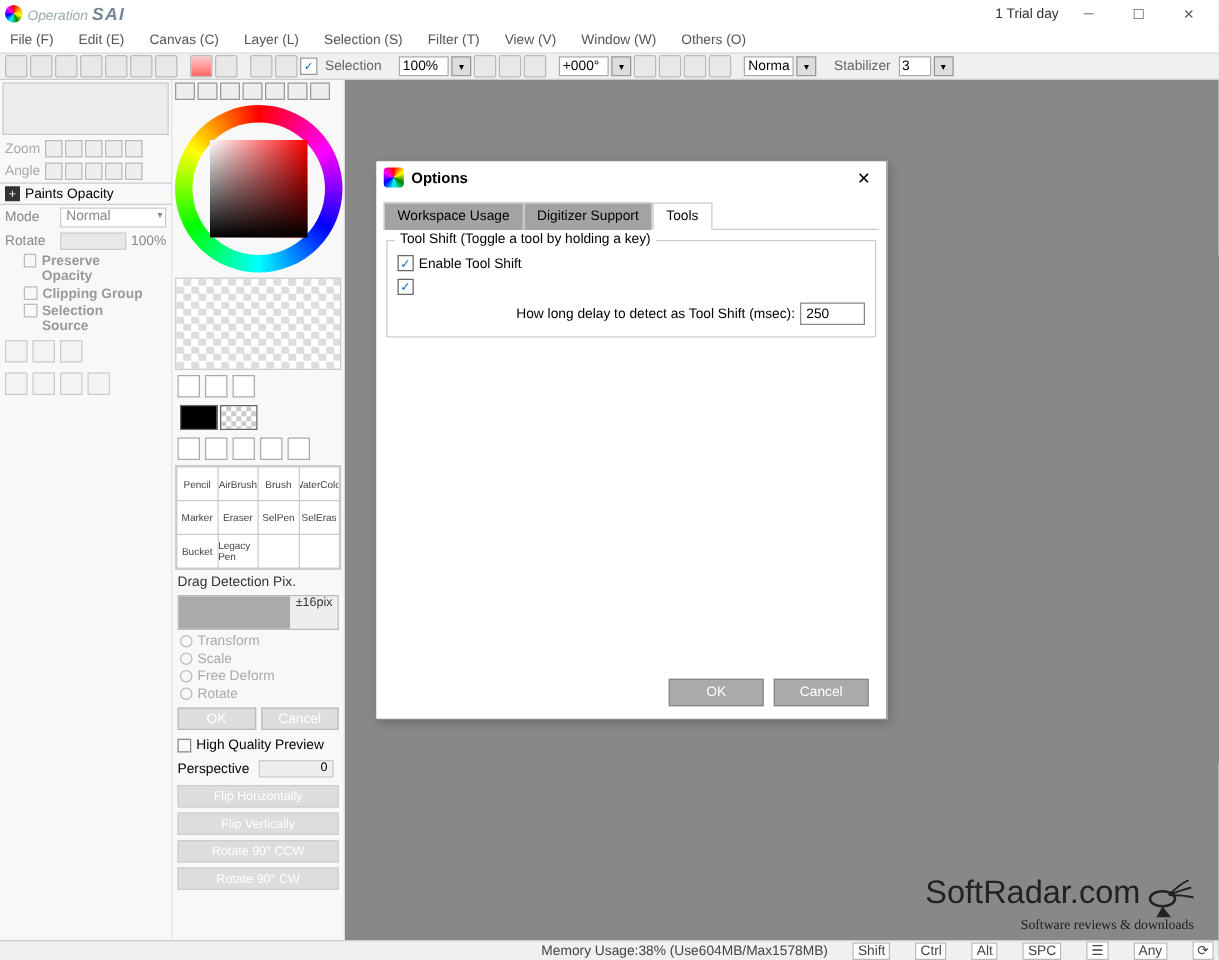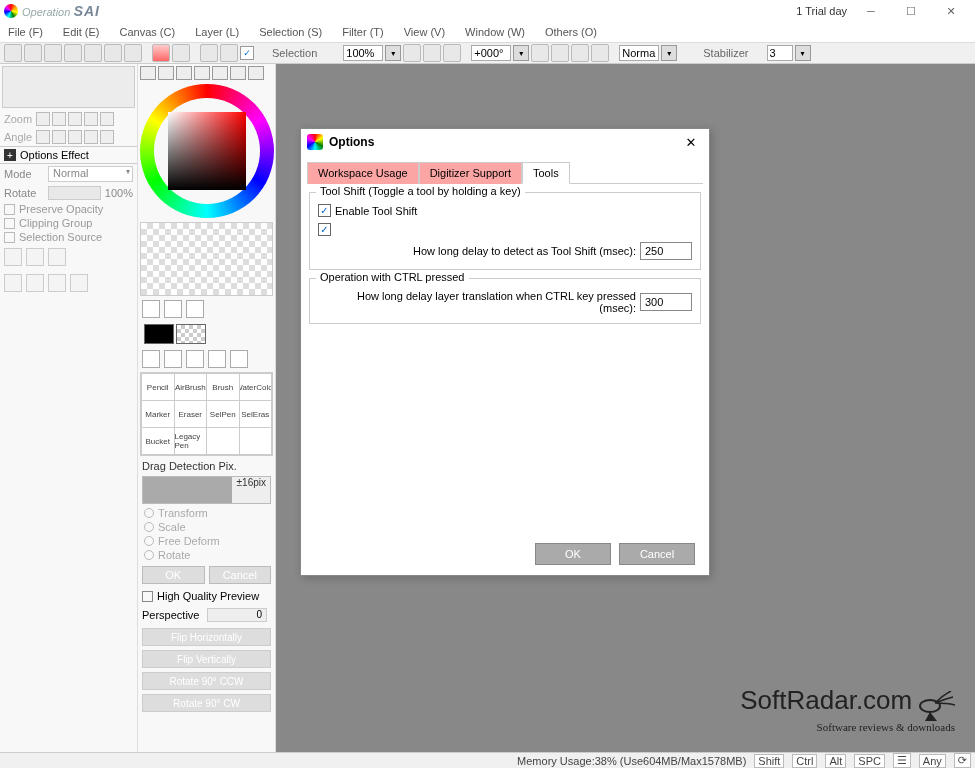--- a/index.html
+++ b/index.html
@@ -16,21 +16,21 @@
 
 
 .menubar { height: 20px; display: flex; align-items: center; padding: 0 4px; gap: 12px; background: #fff; }
 .menubar .mitem { color: #555; padding: 2px 4px; cursor: default; }
 
 
 .toolstrip { height: 22px; background: #f0f0f0; border-top: 1px solid #ddd; border-bottom: 1px solid #ccc; display: flex; align-items: center; padding: 0 4px; gap: 2px; }
 .toolstrip .tbtn { width: 18px; height: 18px; border: 1px solid #bbb; background: #e8e8e8; border-radius: 2px; }
 .toolstrip .tbtn.red { background: linear-gradient(#fcc,#f66); }
 .toolstrip .sep { width: 6px; }
-.toolstrip .label { color: #666; margin: 0 16px; }
+.toolstrip .label { color: #666; margin: 0 4px; }
 .toolstrip input[type=text] { width: 40px; height: 16px; border: 1px solid #aaa; padding: 0 2px; }
 .toolstrip .chk { width: 14px; height: 14px; border: 1px solid #999; background: #fff; display: inline-flex; align-items: center; justify-content: center; font-size: 9px; color: #06c; }
 .toolstrip .dd { width: 16px; height: 16px; border: 1px solid #999; background: #ddd; display: inline-flex; align-items: center; justify-content: center; font-size: 8px; }
 
 
 .main { display: flex; height: 702px; }
 .leftcol { width: 138px; background: #f8f8f8; border-right: 1px solid #ddd; display: flex; flex-direction: column; }
 .midcol { width: 138px; background: #f8f8f8; border-right: 1px solid #ddd; display: flex; flex-direction: column; }
 .canvasarea { flex: 1; background: #888; position: relative; }
 
@@ -40,21 +40,21 @@
 .navctrl .lbl { color: #aaa; width: 30px; }
 .navctrl .sbtn { width: 14px; height: 14px; border: 1px solid #bbb; background: #eee; }
 .paints-hdr { display: flex; align-items: center; padding: 2px 4px; border-top: 1px solid #ccc; border-bottom: 1px solid #ccc; }
 .paints-hdr .plus { width: 12px; height: 12px; background: #333; color: #fff; display: flex; align-items: center; justify-content: center; font-size: 10px; margin-right: 4px; }
 .row { display: flex; align-items: center; padding: 2px 4px; gap: 4px; }
 .row .rlbl { color: #888; width: 40px; }
 .row .combo { flex: 1; height: 16px; border: 1px solid #ccc; background: #fff; padding: 0 4px; color: #888; position: relative; }
 .row .combo::after { content: "▾"; position: absolute; right: 2px; font-size: 8px; color: #888; }
 .row .slider { flex: 1; height: 14px; background: #e8e8e8; border: 1px solid #ccc; }
 .row .val { color: #888; }
-.checkrow { display: flex; align-items: center; padding: 1px 4px; gap: 4px; color: #999; }
+.checkrow { display: flex; padding: 1px 19px; gap: 4px; color: #999; font-weight: bold; }
 .checkrow .cb { width: 11px; height: 11px; border: 1px solid #bbb; }
 .layerbtns { display: flex; gap: 4px; padding: 4px; }
 .layerbtns .lb { width: 18px; height: 18px; border: 1px solid #ccc; background: #f4f4f4; }
 .scrollgutter { margin-top: auto; height: 14px; background: #eee; border: 1px solid #ccc; display: flex; }
 .scrollgutter .thumb { width: 26px; background: #ccc; border: 1px solid #aaa; margin: 1px; }
 .scrollgutter .arrow { width: 14px; height: 100%; background: #ddd; border-left: 1px solid #bbb; display:flex; align-items:center; justify-content:center; font-size:8px; }
 
 
 .colortabs { height: 18px; display: flex; gap: 2px; padding: 2px; }
 .colortabs .ct { width: 16px; height: 14px; border: 1px solid #999; background: #eee; }
@@ -83,38 +83,38 @@
 .xformbtn { height: 18px; margin: 2px 4px; background: #ddd; border: 1px solid #ccc; color: #fff; text-align: center; line-height: 18px; font-size: 10px; }
 
 
 .modal { position: absolute; left: 300px; top: 128px; width: 410px; height: 448px; background: #fff; border: 1px solid #888; box-shadow: 2px 2px 8px rgba(0,0,0,0.2); }
 .modal-title { height: 26px; display: flex; align-items: center; padding: 0 6px; }
 .modal-title .icon { width: 16px; height: 16px; border-radius: 3px; background: conic-gradient(red,yellow,green,cyan,blue,magenta,red); margin-right: 6px; }
 .modal-title .txt { flex: 1; font-size: 12px; font-weight: bold; }
 .modal-title .close { width: 24px; height: 20px; display: flex; align-items: center; justify-content: center; font-size: 13px; }
 .modal-body { padding: 6px; }
 .tabs { display: flex; border-bottom: 1px solid #ccc; }
-.tabs .tab { padding: 4px 10px; border: 1px solid #ccc; border-bottom: none; background: #fca5a5; margin-right: 0; position: relative; top: 1px; font-size: 11px; }
+.tabs .tab { padding: 4px 10px; border: 1px solid #ccc; border-bottom: none; background: #a3a3a3; margin-right: 0; position: relative; top: 1px; font-size: 11px; }
 .tabs .tab.active { background: #fff; border-bottom: 1px solid #fff; }
 .fieldset { border: 1px solid #ccc; margin: 8px 2px; padding: 8px 6px 6px; position: relative; }
 .fieldset .legend { position: absolute; top: -8px; left: 6px; background: #fff; padding: 0 4px; font-size: 11px; }
 .fr { display: flex; align-items: center; padding: 3px 2px; gap: 4px; }
 .fr .cb2 { width: 13px; height: 13px; border: 1px solid #666; display: flex; align-items: center; justify-content: center; color: #06c; font-size: 10px; }
 .fr input[type=text] { width: 52px; height: 18px; border: 1px solid #888; padding: 0 4px; text-align: left; }
 .fr .flbl { text-align: right; }
 .modal-btns { position: absolute; bottom: 10px; right: 14px; display: flex; gap: 8px; }
 .modal-btns .mbtn { width: 76px; height: 22px; background: #aaa; border: 1px solid #888; color: #fff; display: flex; align-items: center; justify-content: center; font-size: 11px; }
 
 
 .statusbar { position: absolute; bottom: 0; left: 0; right: 0; height: 16px; background: #f0f0f0; border-top: 1px solid #ccc; display: flex; align-items: center; padding: 0 4px; font-size: 10px; color: #444; }
 .statusbar .spacer { flex: 1; }
-.statusbar .pill { border: 1px solid #bbb; padding: 0 3px; margin-left: 8px; background: #fff; }
-
-
-.watermark { position: absolute; right: 20px; bottom: 35px; text-align: right; color: #222; font-family: Georgia, serif; }
+.statusbar .pill { border: 1px solid #bbb; padding: 0 3px; margin-left: 20px; background: #fff; }
+
+
+.watermark { position: absolute; right: 20px; bottom: 22px; text-align: right; color: #222; font-family: Georgia, serif; }
 .watermark .big { font-size: 26px; }
 .watermark .small { font-size: 11px; font-family: "Segoe UI"; }
 .watermark .dish { width: 40px; height: 30px; display: inline-block; vertical-align: middle; }
 </style>
 </head>
 <body>
 
 <div class="titlebar">
   <div class="logo"></div>
   <span class="appname">
@@ -192,21 +192,21 @@
     <div class="navctrl">
       <span class="lbl">Angle</span>
       <div class="sbtn"></div>
         <div class="sbtn"></div>
       <div class="sbtn"></div>
         <div class="sbtn"></div>
       <div class="sbtn"></div>
     </div>
     <div class="paints-hdr">
       <div class="plus">+</div>
-      <span>Options Effect</span>
+      <span>Paints Opacity</span>
     </div>
     <div class="row">
       <span class="rlbl">Mode</span>
       <div class="combo">Normal</div>
     </div>
     <div class="row">
       <span class="rlbl">Rotate</span>
       <div class="slider"></div>
       <span class="val">100%</span>
     </div>
@@ -345,27 +345,20 @@
           <span>Enable Tool Shift</span>
         </div>
       <div class="fr">
           <div class="cb2">✓</div>
         </div>
       <div class="fr" style="justify-content:flex-end">
         <span class="flbl">How long delay to detect as Tool Shift (msec):</span>
         <input type="text" value="250" style="">
       </div>
     </div>
-    <div class="fieldset">
-      <div class="legend">Operation with CTRL pressed</div>
-      <div class="fr" style="justify-content:flex-end">
-        <span class="flbl">How long delay layer translation when CTRL key pressed (msec):</span>
-        <input type="text" value="300" style="">
-      </div>
-    </div>
   </div>
   <div class="modal-btns">
     <div class="mbtn">OK</div>
     <div class="mbtn">Cancel</div>
   </div>
 </div>
 
 <div class="watermark">
   <span class="big">SoftRadar.com</span>
   <svg class="dish" viewBox="0 0 40 30">

